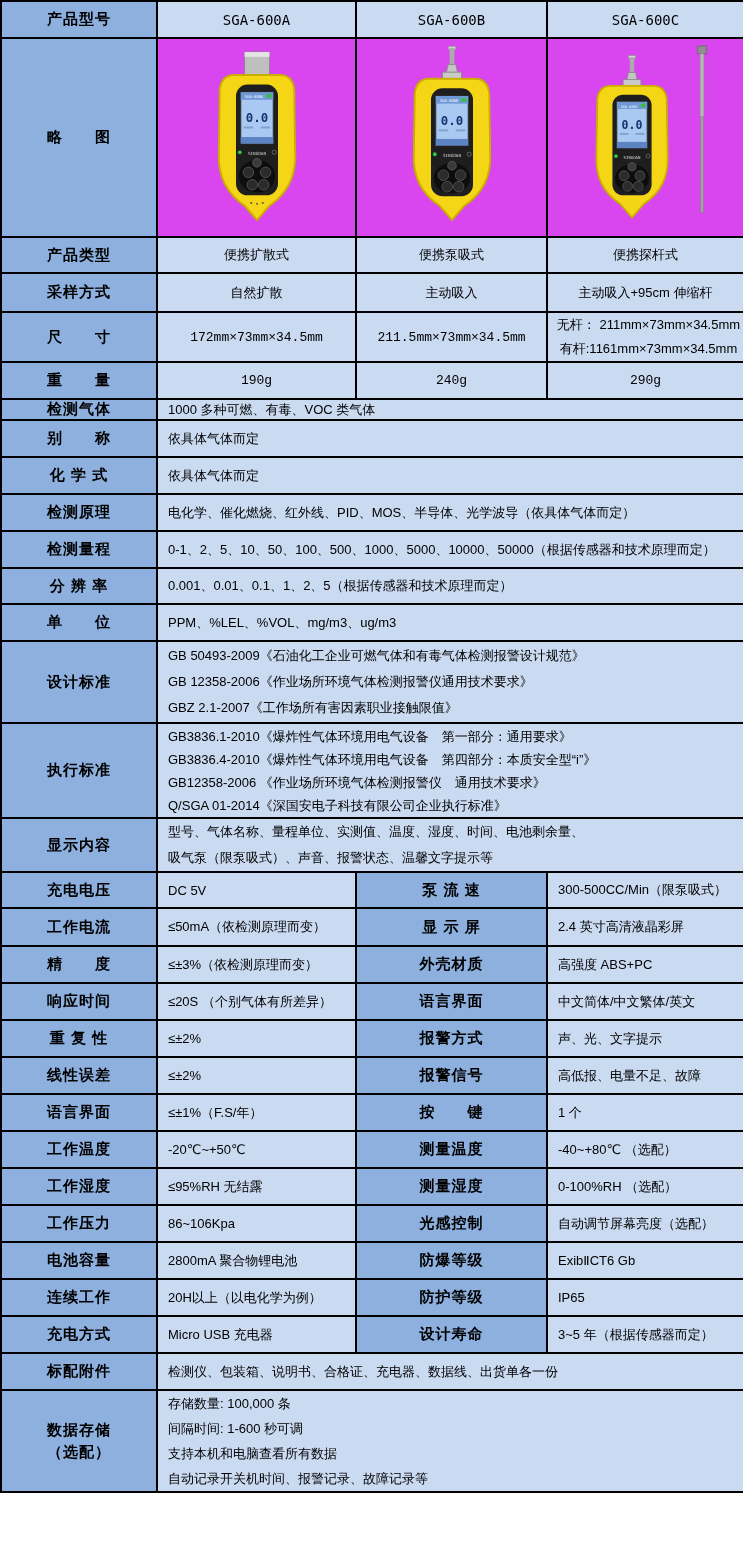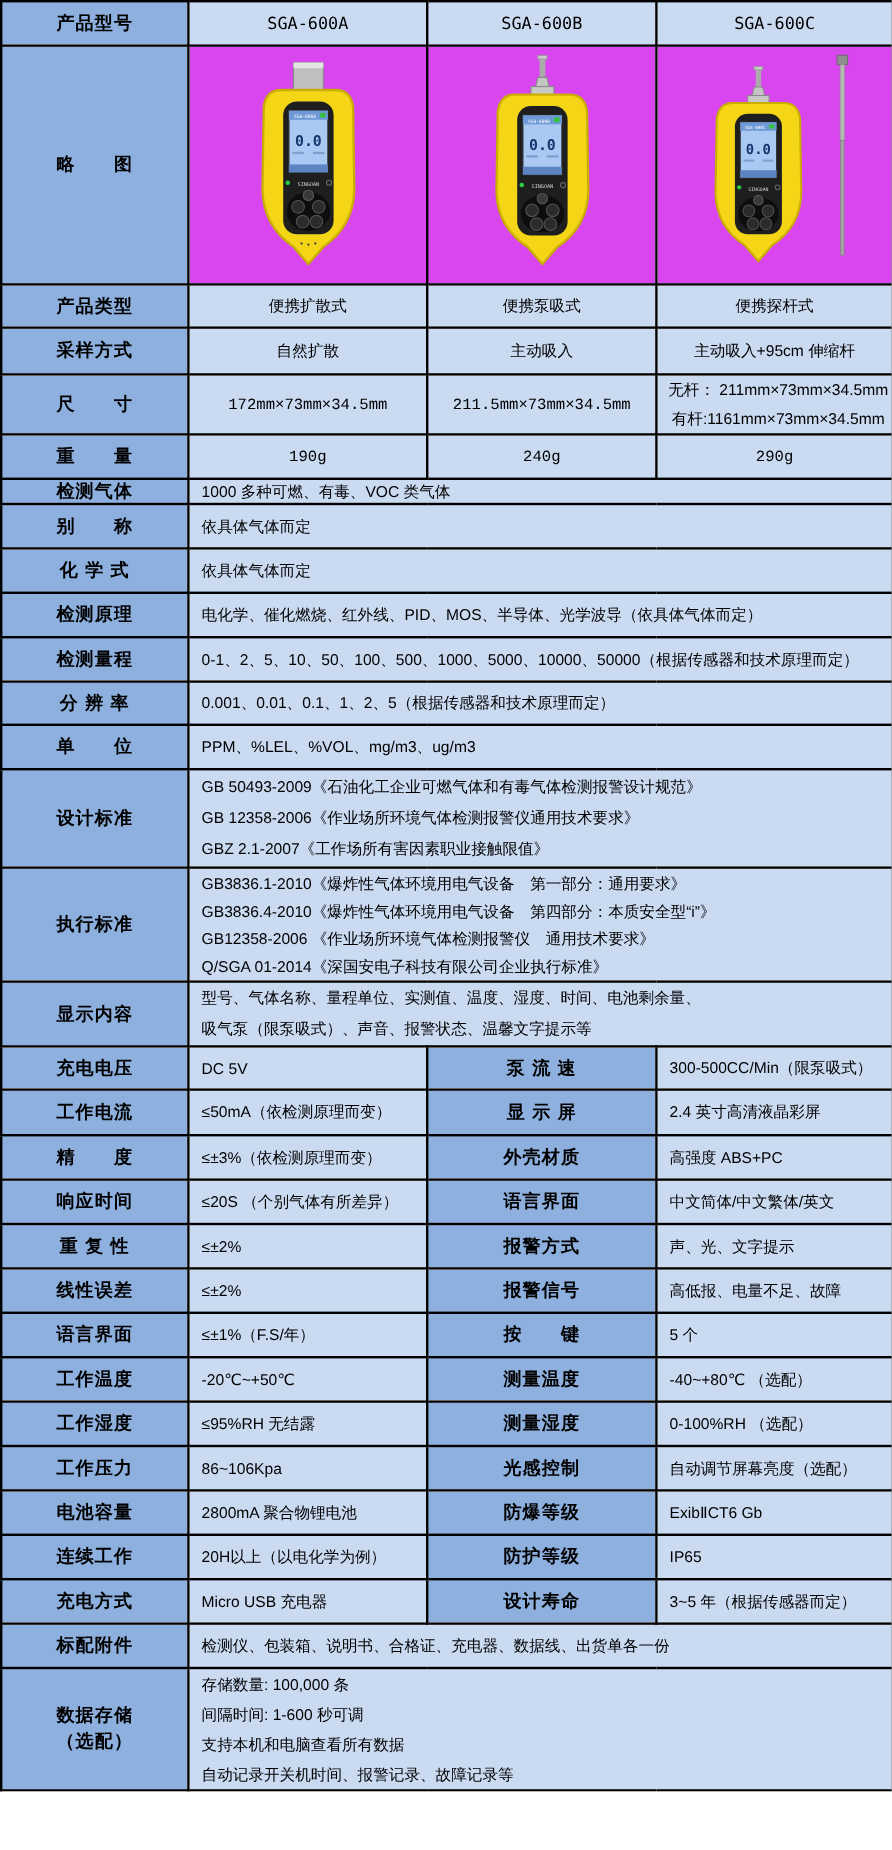--- a/index.html
+++ b/index.html
@@ -249,21 +249,21 @@
   <tr style="height:37px">
     <td class="lbl">线性误差</td>
     <td class="val pl">≤±2%</td>
     <td class="lbl">报警信号</td>
     <td class="val pl">高低报、电量不足、故障</td>
   </tr>
   <tr style="height:37px">
     <td class="lbl">语言界面</td>
     <td class="val pl">≤±1%（F.S/年）</td>
     <td class="lbl">按　　键</td>
-    <td class="val pl">5 个</td>
+    <td class="val pl">1 个</td>
   </tr>
   <tr style="height:37px">
     <td class="lbl">工作温度</td>
     <td class="val pl">-20℃~+50℃</td>
     <td class="lbl">测量温度</td>
     <td class="val pl">-40~+80℃ （选配）</td>
   </tr>
   <tr style="height:37px">
     <td class="lbl">工作湿度</td>
     <td class="val pl">≤95%RH 无结露</td>

